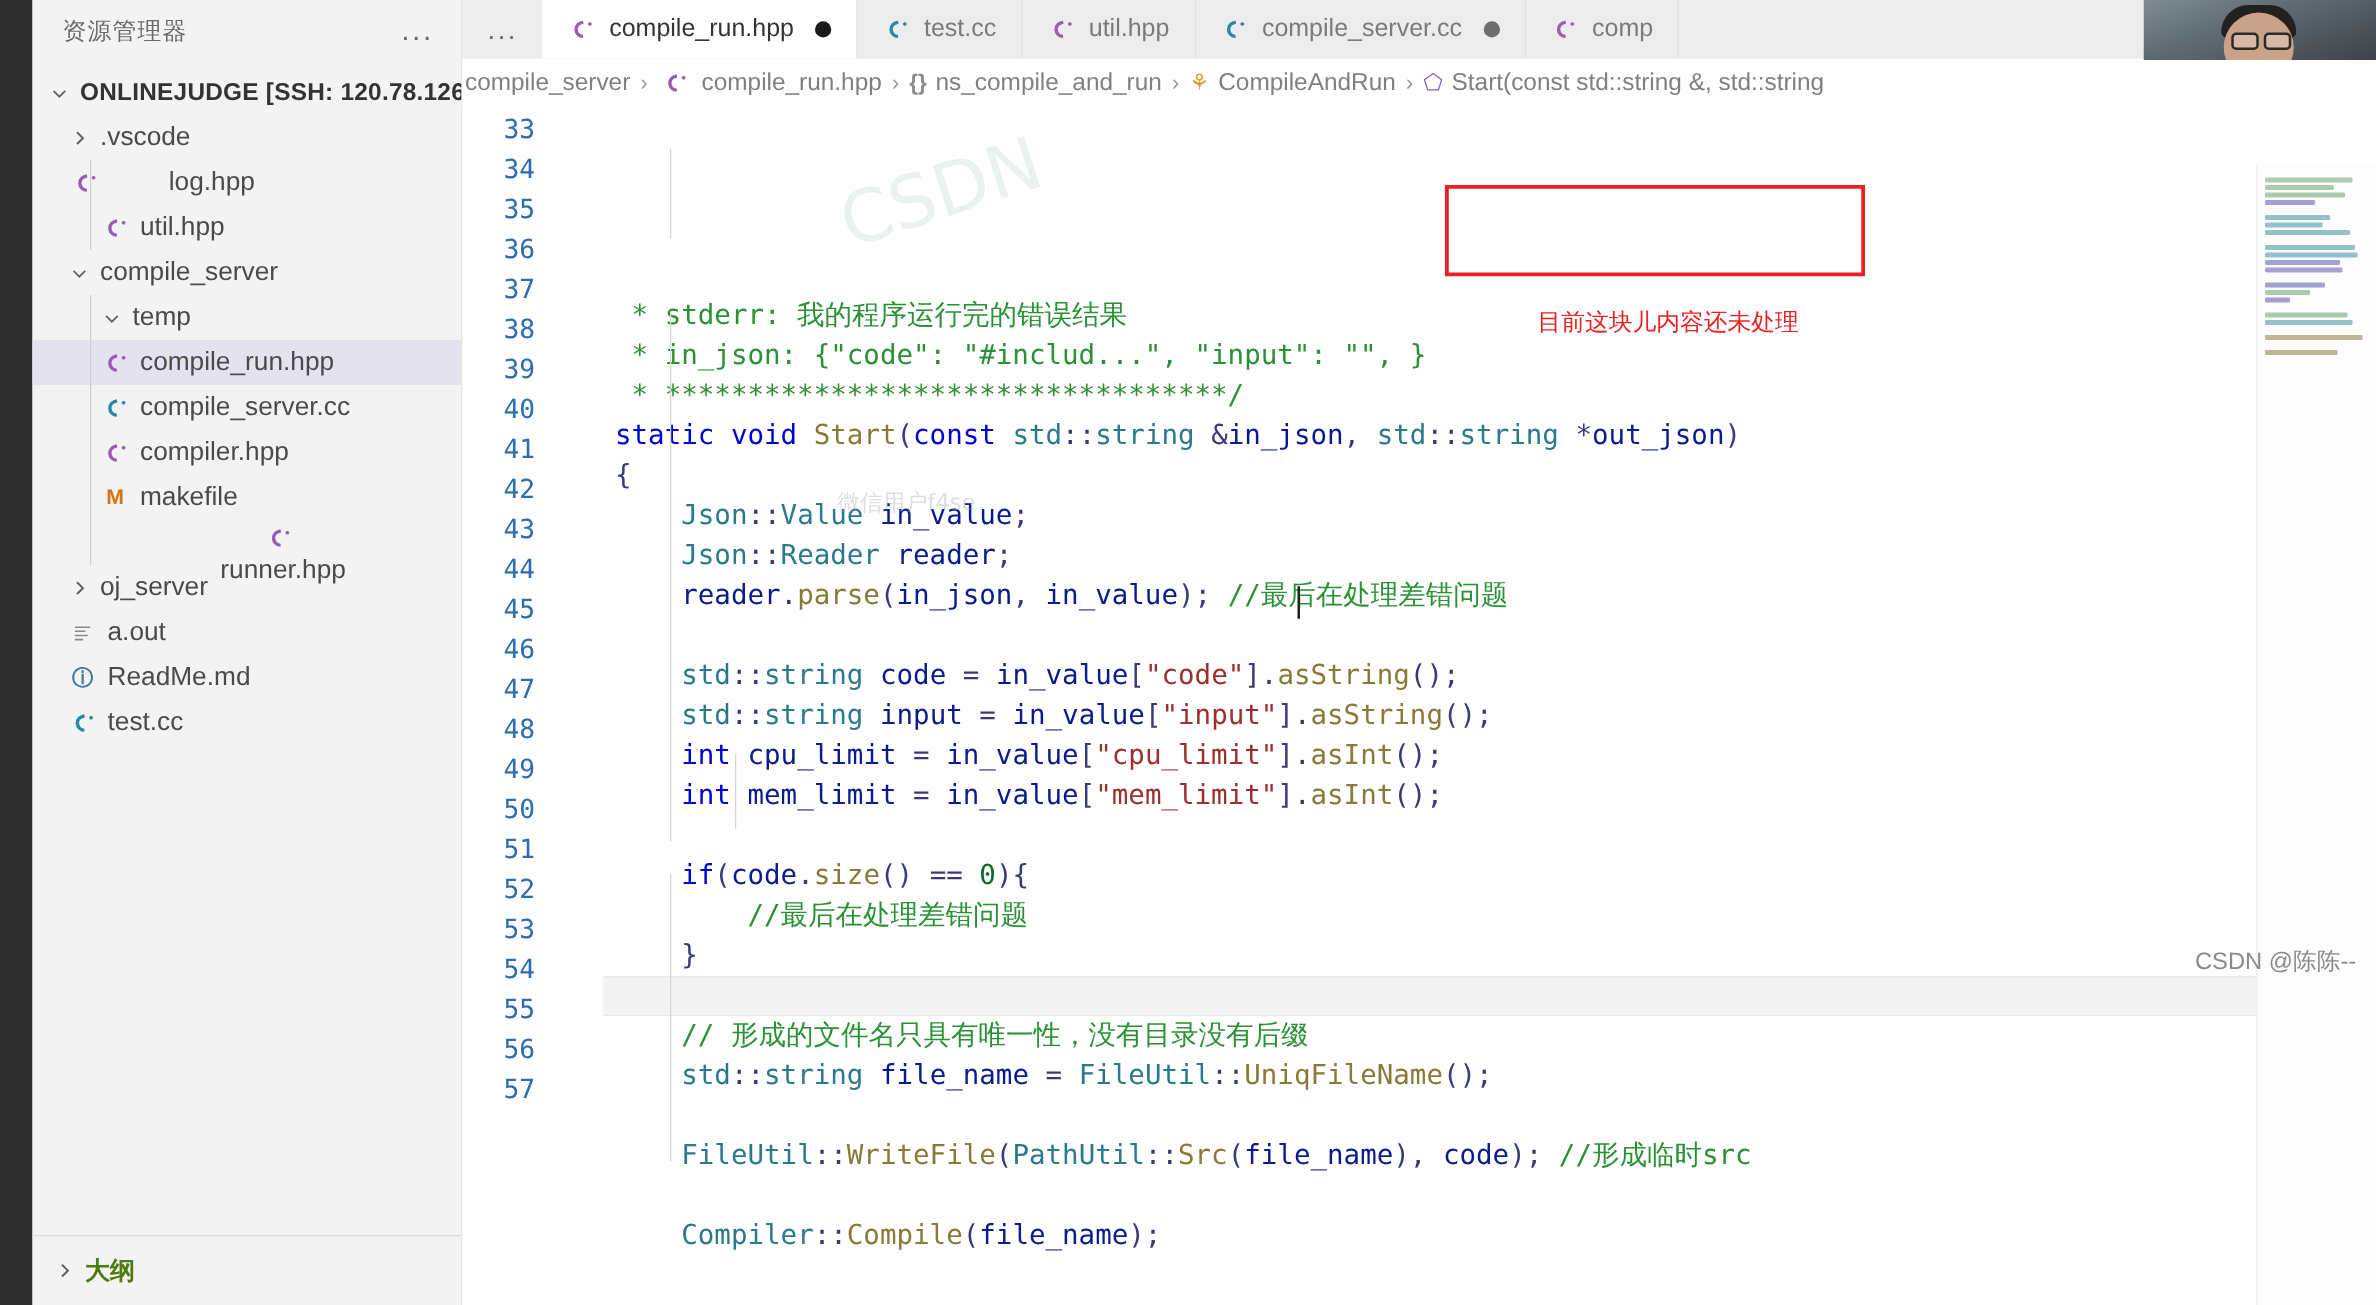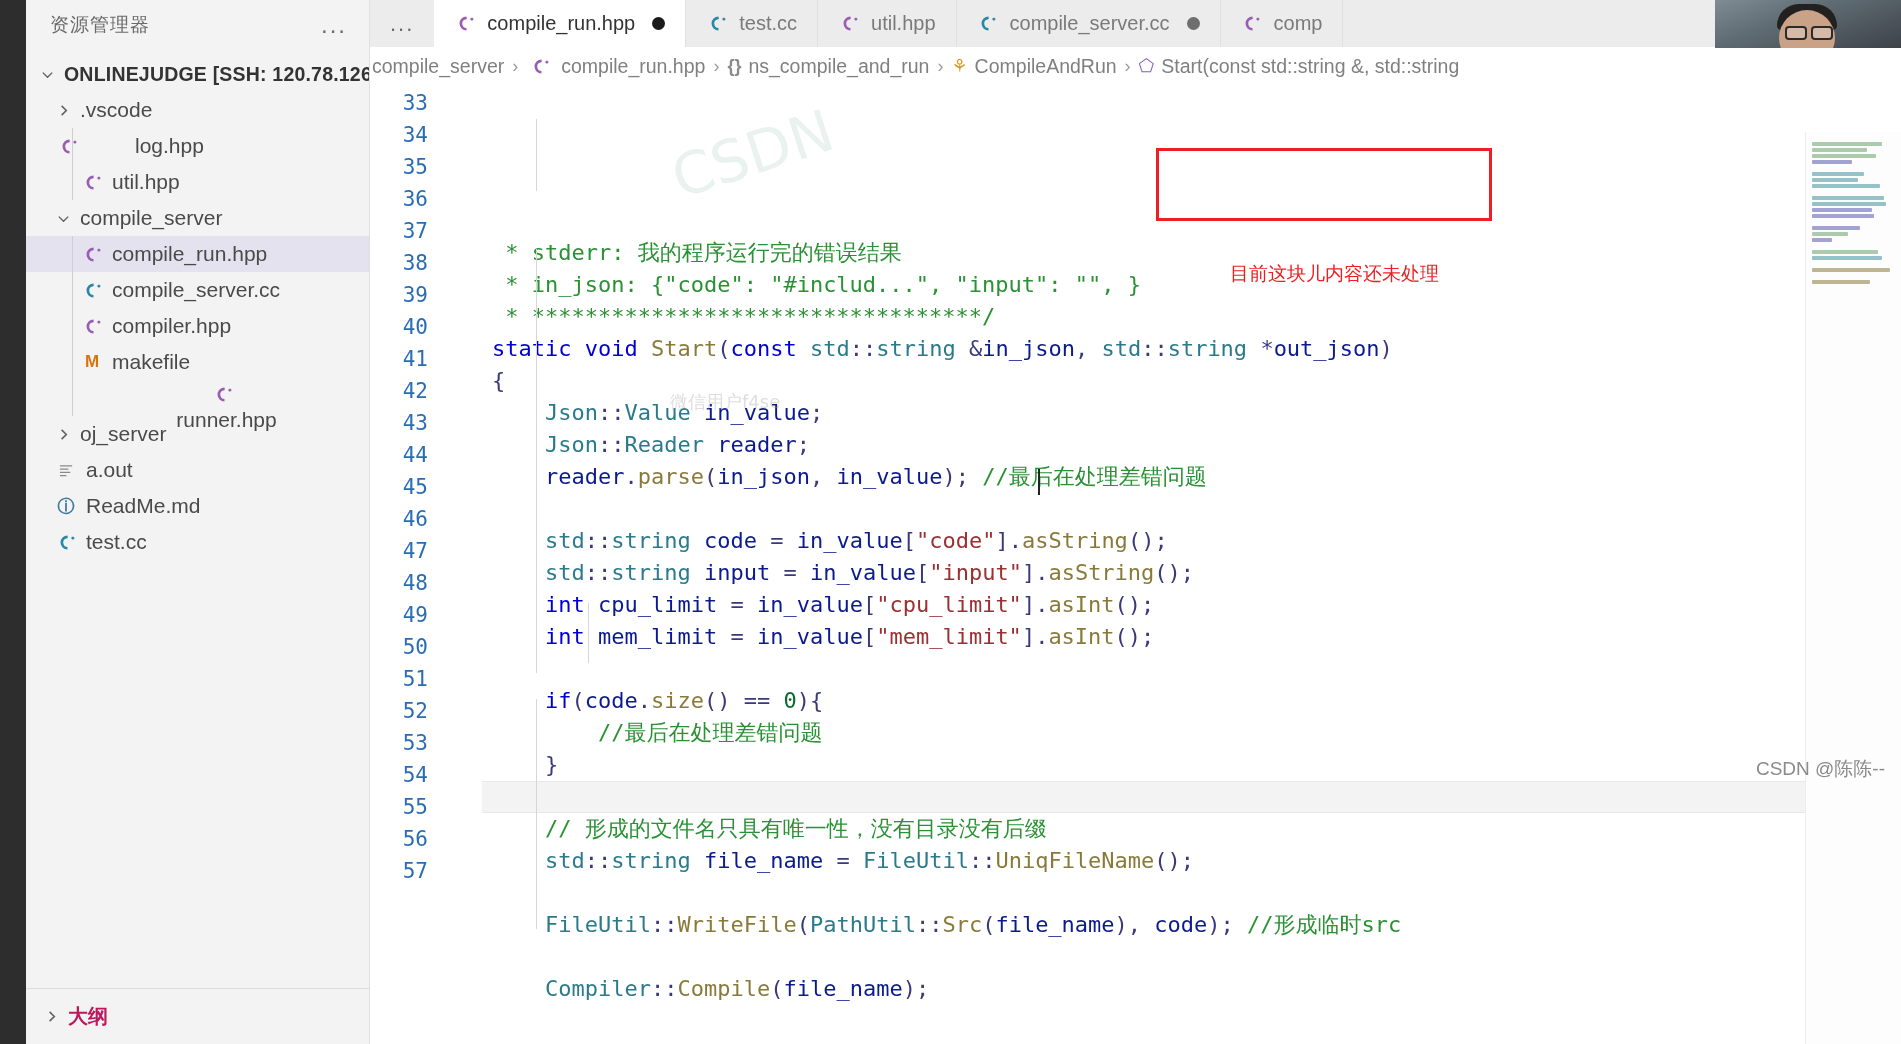--- a/index.html
+++ b/index.html
@@ -57,21 +57,21 @@
   .bin-gray   { color: #8a8a8a; }
   .tlabel { padding-left: 6px; }
   .indent-2g::before {
     content:""; position:absolute; left: 46px; top: 0; bottom: 0;
     width: 1px; background: #cfcfcf;
   }
   .outline-sec {
     border-top: 1px solid #dcdcdc; height: 56px; display: flex;
     align-items: center; padding-left: 14px;
   }
-  .outline-label { font-size: 20px; font-weight: bold; color: #be185d; padding-left: 6px; }
+  .outline-label { font-size: 20px; font-weight: bold; color: #4d7c0f; padding-left: 6px; }
 
   
   .editor-area { flex: 1 1 auto; height: 1044px; display: flex; flex-direction: column;
                  position: relative; background: #fff; min-width: 0; }
 
   
   .tabbar { height: 47px; background: #ececec; display: flex; align-items: stretch;
             flex: 0 0 47px; overflow: hidden; }
   .tab {
     display: flex; align-items: center; padding: 0 20px; height: 47px;
@@ -214,20 +214,28 @@
             </span>
             <span class="tlabel">util.hpp</span>
           </div>
           <div class="trow" style="padding-left: 26px;">
             <span class="chev">
               <svg width="15" height="15" viewBox="0 0 16 16">
                 <path d="M3 6l5 5 5-5" fill="none" stroke="currentColor" stroke-width="1.5"></path>
               </svg>
             </span>
             <span class="tlabel">compile_server</span>
+          </div>
+          <div class="trow indent-2g" style="padding-left: 52px;">
+            <span class="chev">
+              <svg width="15" height="15" viewBox="0 0 16 16">
+                <path d="M3 6l5 5 5-5" fill="none" stroke="currentColor" stroke-width="1.5"></path>
+              </svg>
+            </span>
+            <span class="tlabel">temp</span>
           </div>
           <div class="trow selected indent-2g" style="padding-left: 52px;">
             <span class="ficon cpp-purple">
               <svg width="19" height="19" viewBox="0 0 20 20">
                 <path d="M11 4a6 6 0 100 12 6 6 0 01-3-11z" fill="none" stroke="currentColor" stroke-width="2.6"></path>
                 <path d="M15.2 5.4h3M16.7 3.9v3" stroke="currentColor" stroke-width="1.7"></path>
               </svg>
             </span>
             <span class="tlabel">compile_run.hpp</span>
           </div>
@@ -459,21 +467,21 @@
             <div class="mm-line" style="width: 0px; background: transparent; opacity: 0.55;"></div>
             <div class="mm-line" style="width: 78px; background: rgb(138, 122, 58); opacity: 0.55;"></div>
             <div class="mm-line" style="width: 0px; background: transparent; opacity: 0.55;"></div>
             <div class="mm-line" style="width: 58px; background: rgb(138, 122, 58); opacity: 0.55;"></div>
             <div class="mm-line" style="width: 0px; background: transparent; opacity: 0.55;"></div>
           </div>
       </div>
     </div>
 
     <div class="redbox" style="left:786px;top:148px;width:336px;height:73px;"></div>
-    <div class="redtext" style="left:860px;top:245px;margin-top:16px;">目前这块儿内容还未处理</div>
+    <div class="redtext" style="left:860px;top:245px;">目前这块儿内容还未处理</div>
 
     <div class="wm" style="left:300px;top:120px;font-size:58px;color:rgba(150,190,175,0.20);">CSDN</div>
     <div class="wm" style="left:300px;top:390px;transform:rotate(0deg);font-size:18px;color:rgba(160,160,160,0.35);">微信用户f4se</div>
 
     <div class="webcam">
       <div class="wc-hair"></div>
       <div class="wc-face"></div>
       <div class="wc-glass" style="left:70px;"></div>
       <div class="wc-glass" style="left:96px;"></div>
     </div>

